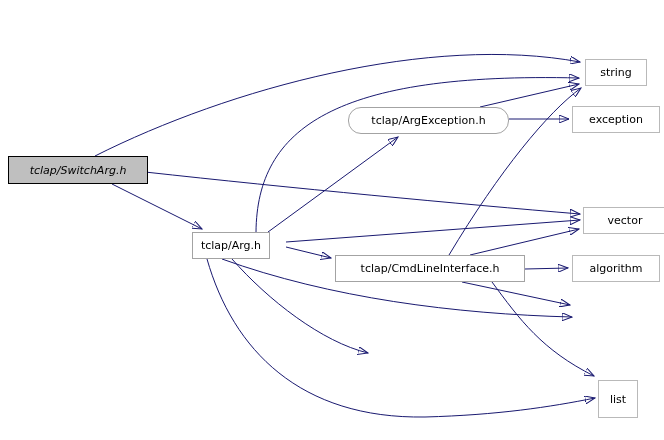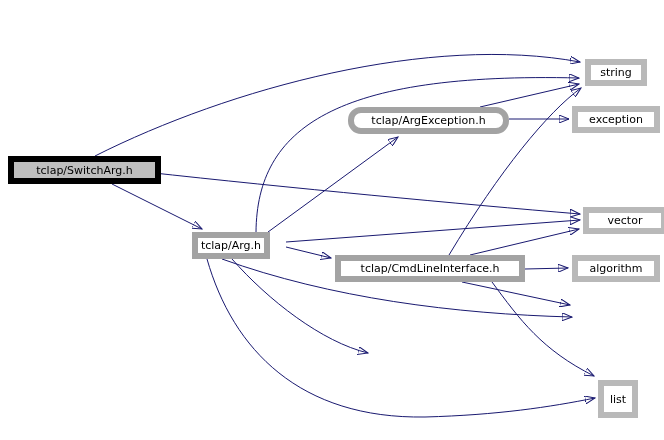--- a/index.html
+++ b/index.html
@@ -14,21 +14,21 @@
   .edges {
     position: absolute;
     left: 0; top: 0;
     width: 664px; height: 440px;
   }
   .edges path { fill: none; stroke: #191970; stroke-width: 1; }
   .node {
     position: absolute;
     box-sizing: border-box;
     background: #ffffff;
-    border: 6px solid #a3a3a3;
+    border: 1px solid #a3a3a3;
     display: flex;
     align-items: center;
     justify-content: center;
     font-size: 11px;
     color: #000000;
     white-space: nowrap;
     line-height: 1;
   }
   .node.system { border-color: #b9b9b9; }
   .node.current { background: #bfbfbf; border-color: #000000; }
@@ -56,21 +56,21 @@
     <path d="M 207 259 C 233 350, 300 419, 425 417 C 498 415, 550 407, 595 398" marker-end="url(#arrow)"></path>
     <path d="M 480 107 L 579 84" marker-end="url(#arrow)"></path>
     <path d="M 509 119 L 569 119" marker-end="url(#arrow)"></path>
     <path d="M 449 255 C 500 170, 548 112, 581 88" marker-end="url(#arrow)"></path>
     <path d="M 470 255 L 579 229" marker-end="url(#arrow)"></path>
     <path d="M 525 269 L 568 268" marker-end="url(#arrow)"></path>
     <path d="M 462 282 L 570 305" marker-end="url(#arrow)"></path>
     <path d="M 492 282 C 520 320, 542 350, 594 376" marker-end="url(#arrow)"></path>
   </svg>
 
-  <div class="node current" style="left:8px;   top:156px; width:153px; height:28px;">
+  <div class="node current" style="left:8px;   top:156px; width:140px; height:28px;font-style:italic;">
     <span>tclap/SwitchArg.h</span>
   </div>
 
   <div class="node" style="left:192px; top:232px; width:78px;  height:27px;justify-content:center;">
     <span>tclap/Arg.h</span>
   </div>
 
   <div class="node" style="left:348px; top:107px; width:161px; height:27px;border-radius:13px;">
     <span>tclap/ArgException.h</span>
   </div>

